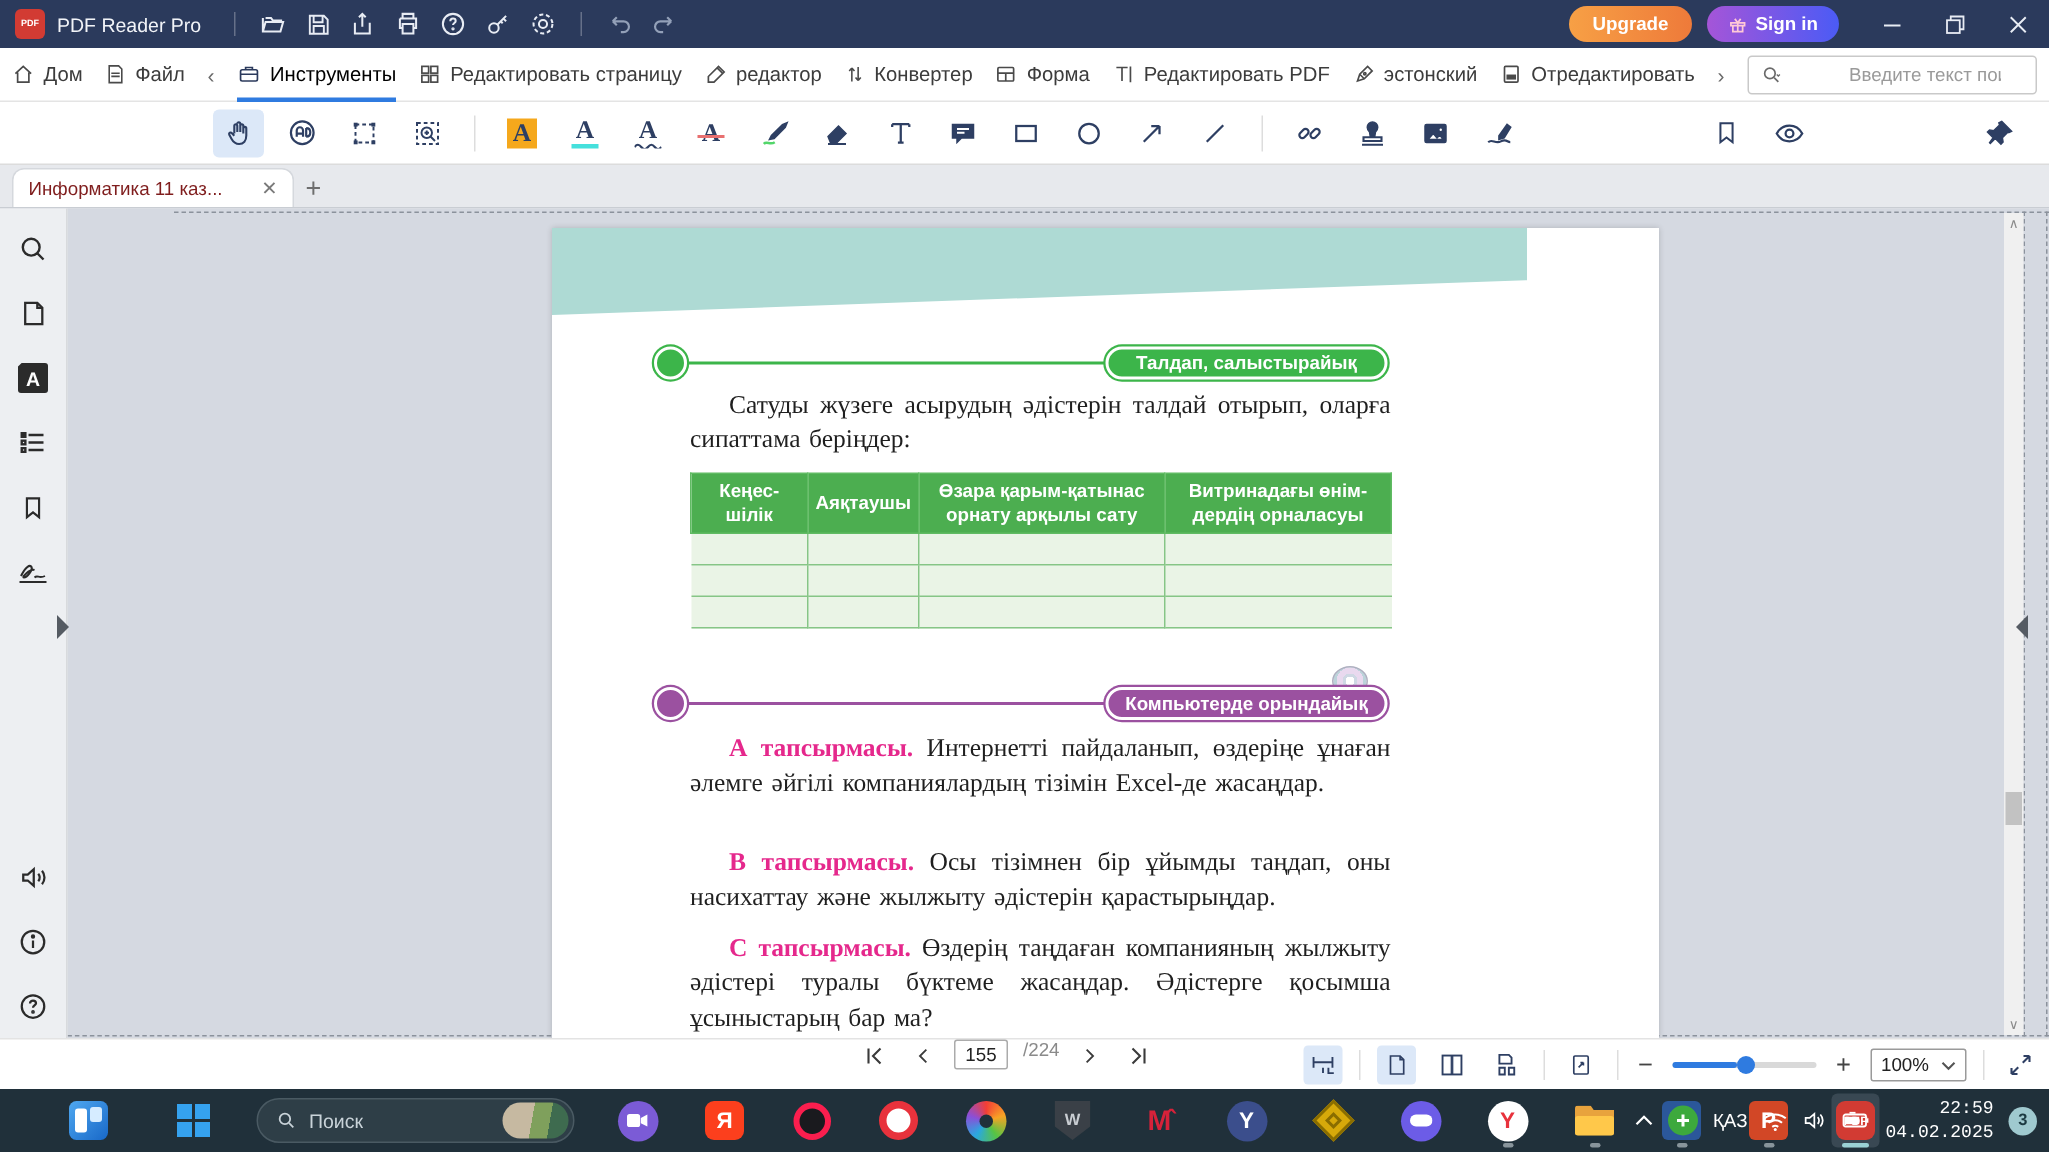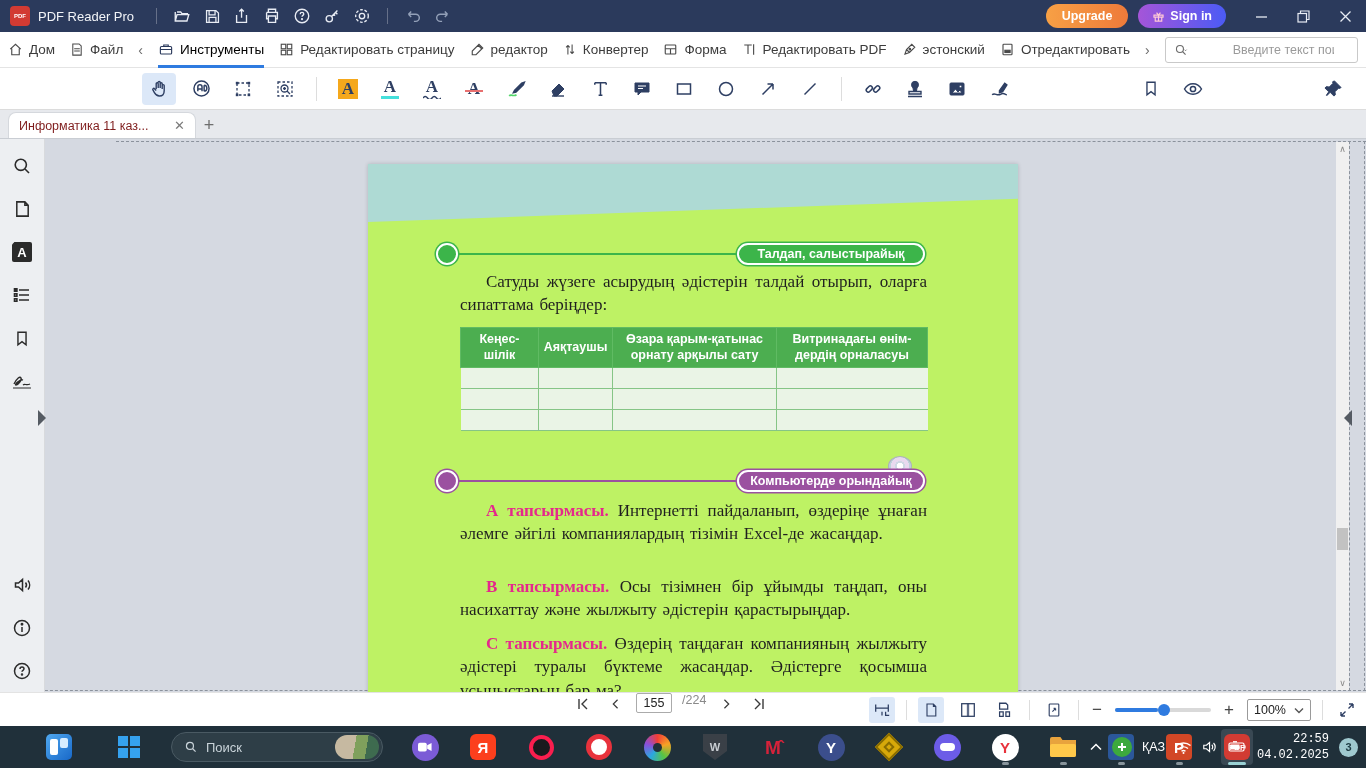--- a/index.html
+++ b/index.html
@@ -87,21 +87,21 @@
   .collapse-right { position:absolute; right:14px; top:271px; width:0; height:0;
                     border-right:8px solid #555B63; border-top:8px solid transparent; border-bottom:8px solid transparent; }
 
   
   .vscroll { position:absolute; right:17px; top:3px; width:13px; height:548px; background:#F0F0F0; }
   .vscroll .arr { position:absolute; left:0; width:13px; height:14px; color:#8A8A8A; font-size:9px;
                   display:flex; align-items:center; justify-content:center; }
   .vscroll .thumb { position:absolute; left:1px; width:11px; top:386px; height:22px; background:#C2C2C2; }
 
   
-  .pdf-page { position:absolute; left:368px; top:25px; width:650px; height:540px; background:#bef264;
+  .pdf-page { position:absolute; left:368px; top:13px; width:738px; height:540px; background:#ffffff;
               box-shadow:0 0 4px rgba(0,0,0,.18); }
   .teal-band { position:absolute; left:0; top:0; width:650px; height:58px; background:#AEDAD4;
                clip-path:polygon(0 0,100% 0,100% 60%,0 100%); }
   .ribbon { position:absolute; left:0; width:650px; height:24px; }
   .ribbon .rule { position:absolute; left:88px; right:96px; top:10px; height:2px; border-radius:2px; }
   .ribbon .dot { position:absolute; left:68px; top:0; width:22px; height:22px; border-radius:50%;
                  border:2px solid #fff; }
   .ribbon .pill { position:absolute; left:369px; top:0; width:188px; height:22px; border-radius:11px;
                   border:2px solid #fff; color:#fff; font-size:12.5px; font-weight:bold;
                   display:flex; align-items:center; justify-content:center; white-space:nowrap; }

